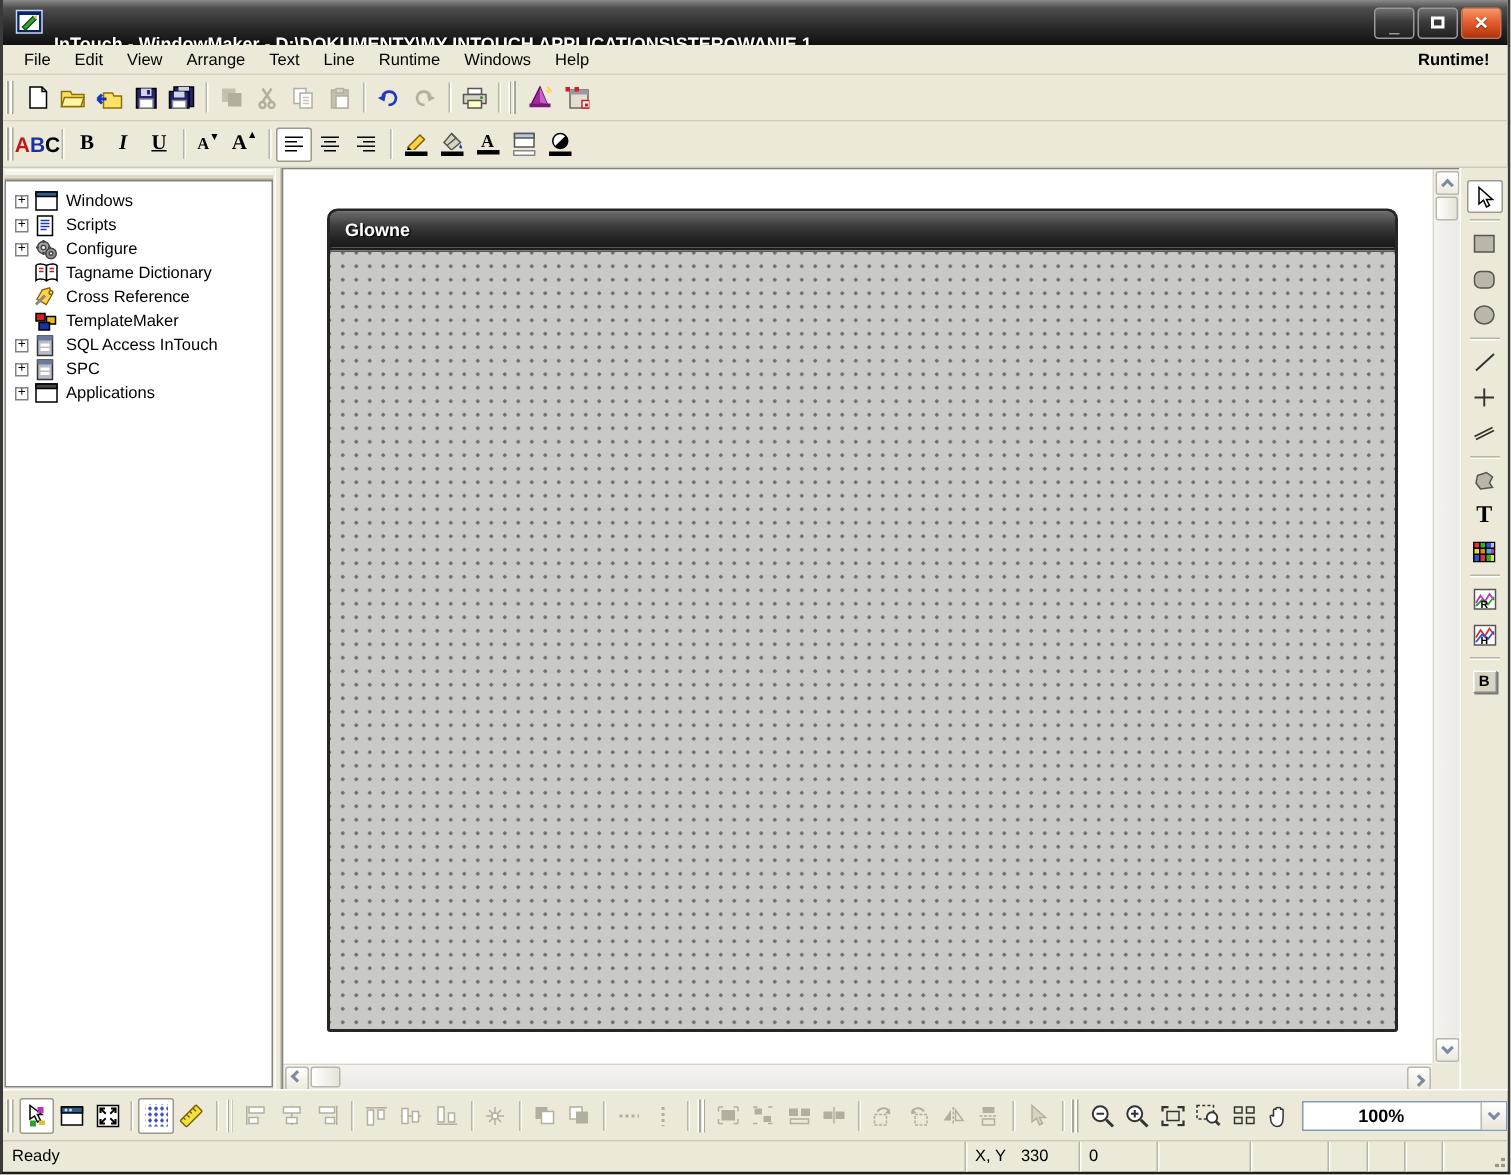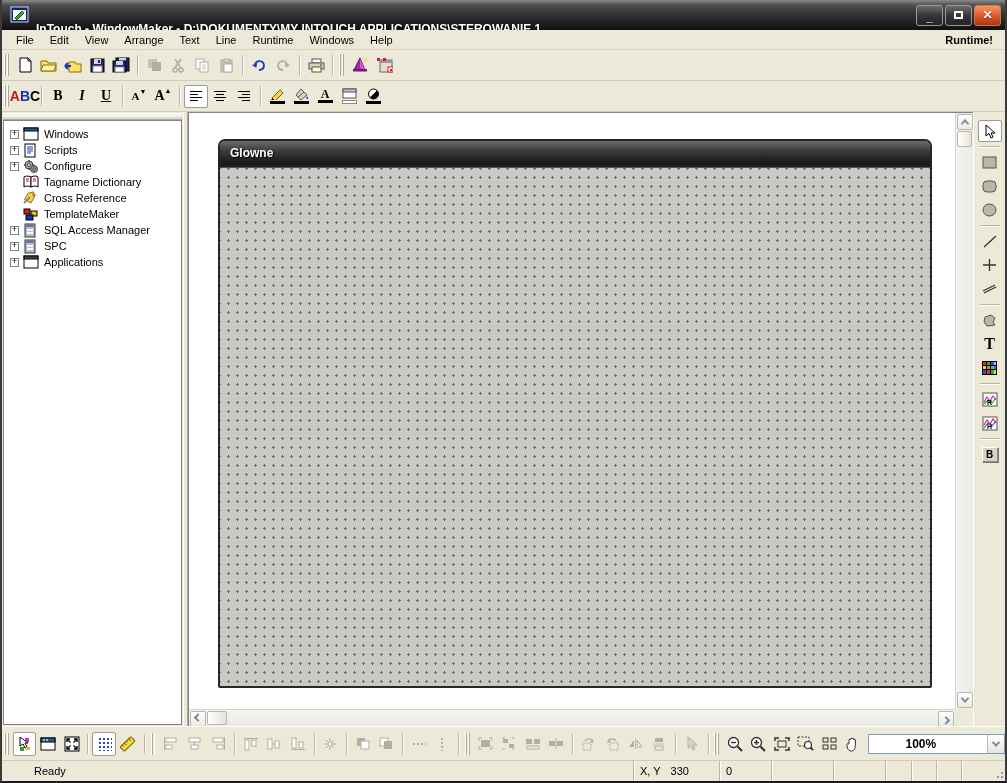--- a/index.html
+++ b/index.html
@@ -95,21 +95,21 @@
   .tb3 { height:34px; flex:0 0 34px; display:flex; align-items:center; background:#ece9d8; border-top:1px solid #fff; }
   .tb3 .tb-btn { width:26px; height:24px; }
 
   .combo { width:150px; height:20px; border:1px solid #7f9db9; background:#fff; display:flex; align-items:center; margin-left:4px; }
   .combo-val { flex:1; padding-left:4px; font-weight:bold; font-size:12px;margin-left:32px; }
   .combo-btn { width:17px; height:18px; border-left:1px solid #b9b7ac; background:linear-gradient(180deg,#fff,#e8e5da); display:flex; align-items:center; justify-content:center; }
 
   
   .statusbar { height:21px; flex:0 0 21px; display:flex; align-items:center; background:#ece9d8; border-top:1px solid #cfccbc; font-size:11px; }
   .sb-panel { height:100%; display:flex; align-items:center; padding:0 6px; border-left:1px solid #b9b6a6; box-shadow:inset 1px 0 0 #fff; }
-  .sb-ready { flex:1; border-left:none; box-shadow:none;margin-left:26px; }
+  .sb-ready { flex:1; border-left:none; box-shadow:none; }
   .sb-grip { width:14px; height:100%; background:
     radial-gradient(circle at 11px 16px,#9a9786 1.2px,transparent 1.4px),
     radial-gradient(circle at 7px 16px,#9a9786 1.2px,transparent 1.4px),
     radial-gradient(circle at 11px 12px,#9a9786 1.2px,transparent 1.4px); }
 
   svg { display:block; }
 </style>
 </head>
 <body>
 
@@ -410,21 +410,21 @@
         <div class="trow">
           <span class="texp">+</span>
           <span class="ticon">
             <svg width="14" height="15" viewBox="0 0 14 15">
                 <rect x="2" y="1" width="10" height="13" fill="#b8bcc8" stroke="#333"></rect>
                 <rect x="2" y="1" width="10" height="3" fill="#6a7a9a"></rect>
                 <rect x="4" y="6" width="6" height="2" fill="#fff"></rect>
                 <rect x="4" y="9" width="6" height="2" fill="#fff"></rect>
               </svg>
           </span>
-          <span class="tlabel">SQL Access Manager</span>
+          <span class="tlabel">SQL Access InTouch</span>
         </div>
 
         <div class="trow">
           <span class="texp">+</span>
           <span class="ticon">
             <svg width="14" height="15" viewBox="0 0 14 15">
                 <rect x="2" y="1" width="10" height="13" fill="#b8bcc8" stroke="#333"></rect>
                 <rect x="2" y="1" width="10" height="3" fill="#6a7a9a"></rect>
                 <rect x="4" y="6" width="6" height="2" fill="#fff"></rect>
                 <rect x="4" y="9" width="6" height="2" fill="#fff"></rect>
@@ -797,21 +797,21 @@
     <span class="combo">
       <span class="combo-val">100%</span>
       <span class="combo-btn">
           <span class="chev down" style="transform:rotate(225deg) translate(1px,1px);"></span>
         </span>
     </span>
   </div>
 
   <div class="statusbar">
     <span class="sb-panel sb-ready">Ready</span>
-    <span class="sb-panel" style="width:86px;margin-left:28px;">
+    <span class="sb-panel" style="width:76px;margin-left:28px;">
       <span>X, Y</span>
       <span style="margin-left:10px;">330</span>
     </span>
     <span class="sb-panel" style="width:52px;">
       <span>0</span>
     </span>
     <span class="sb-panel" style="width:62px;"></span>
     <span class="sb-panel" style="width:52px;"></span>
     <span class="sb-panel" style="width:26px;"></span>
     <span class="sb-panel" style="width:25px;"></span>

